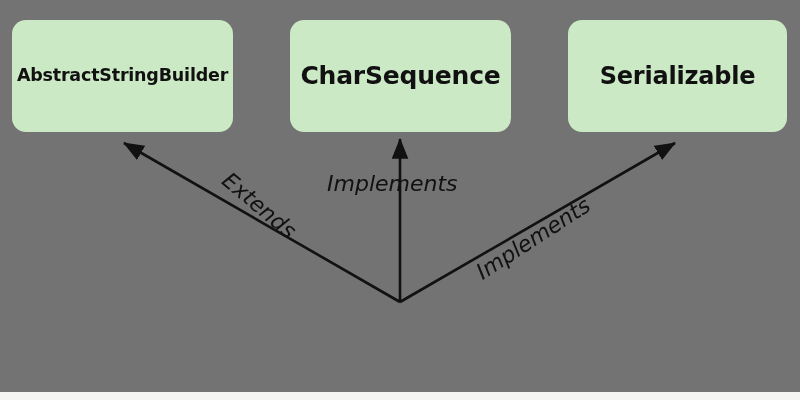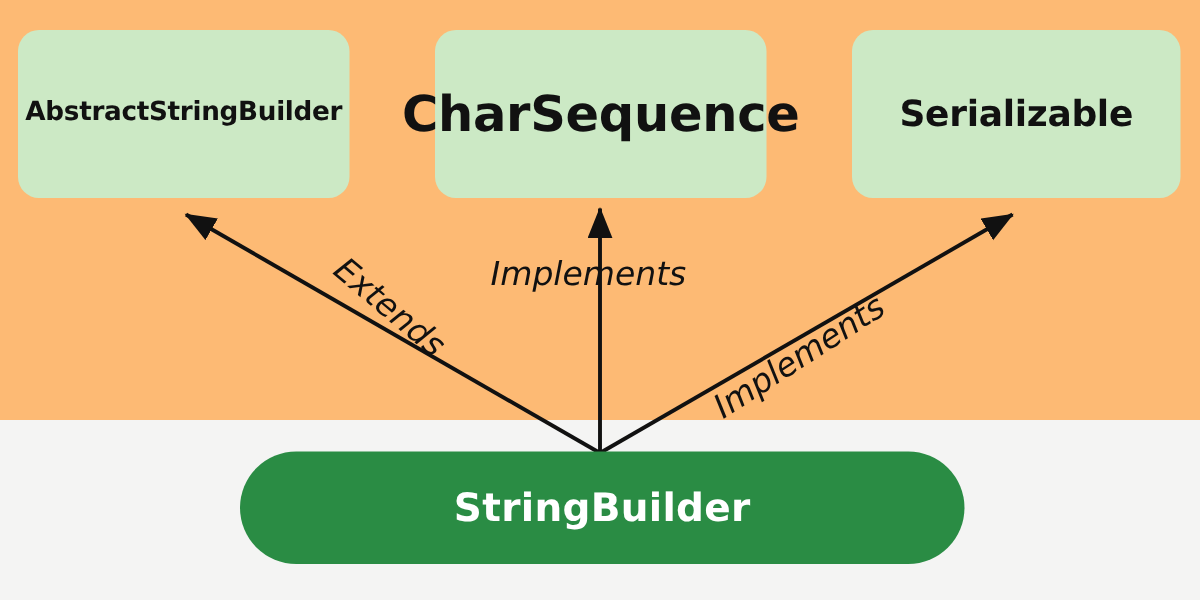--- a/index.html
+++ b/index.html
@@ -9,22 +9,22 @@
   body {
     width: 800px;
     height: 400px;
     background: #f4f4f3;
     font-family: "DejaVu Sans", "Liberation Sans", sans-serif;
     overflow: hidden;
   }
   #diagram {
     position: relative;
     width: 800px;
-    height: 280px;
-    background: #fdba74;
+    height: 392px;
+    background: #737373;
   }
   .node {
     position: absolute;
     display: flex;
     align-items: center;
     justify-content: center;
     box-sizing: border-box;
     text-align: center;
   }
   .node-super {
@@ -46,21 +46,21 @@
   #node-abstractstringbuilder .node-label {
     font-size: 17.5px;
   }
   #node-charsequence {
     left: 290px;
     top: 20px;
     width: 221px;
     height: 112px;
   }
   #node-charsequence .node-label {
-    font-size: 33px;
+    font-size: 25px;
   }
   #node-serializable {
     left: 568px;
     top: 20px;
     width: 219px;
     height: 112px;
   }
   #node-serializable .node-label {
     font-size: 24px;
   }
@@ -133,23 +133,20 @@
   </div>
 
   <div class="node node-super" id="node-charsequence">
     <span class="node-label">CharSequence</span>
   </div>
 
   <div class="node node-super" id="node-serializable">
     <span class="node-label">Serializable</span>
   </div>
 
-  <div class="node" id="node-stringbuilder">
-    <span class="node-label">StringBuilder</span>
-  </div>
 
   <div class="edge-label" id="edge-label-extends">Extends</div>
 
   <div class="edge-label" id="edge-label-implements-center">Implements</div>
 
   <div class="edge-label" id="edge-label-implements-right">Implements</div>
 
 </div>
 
 </body></html>

